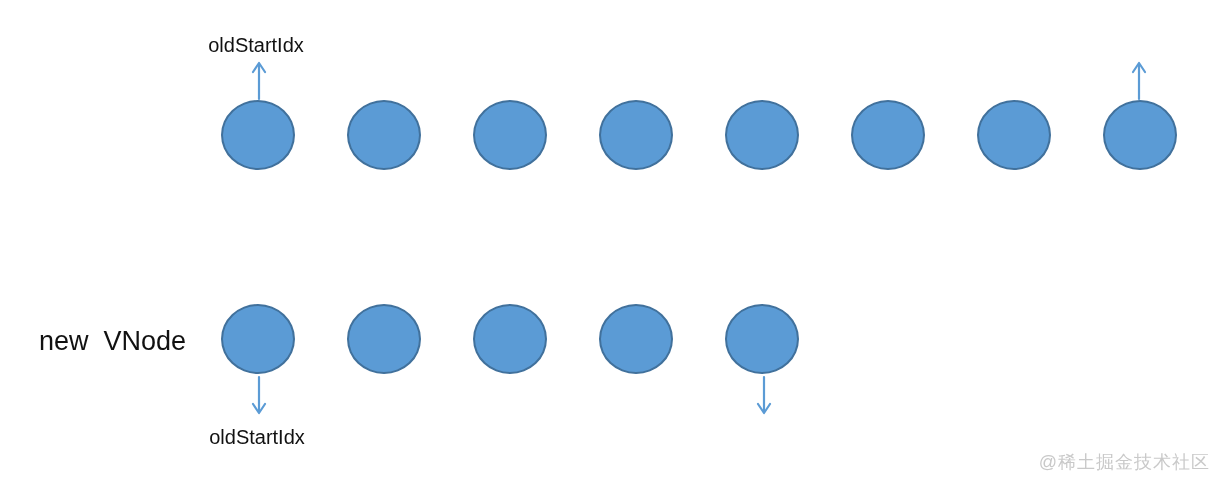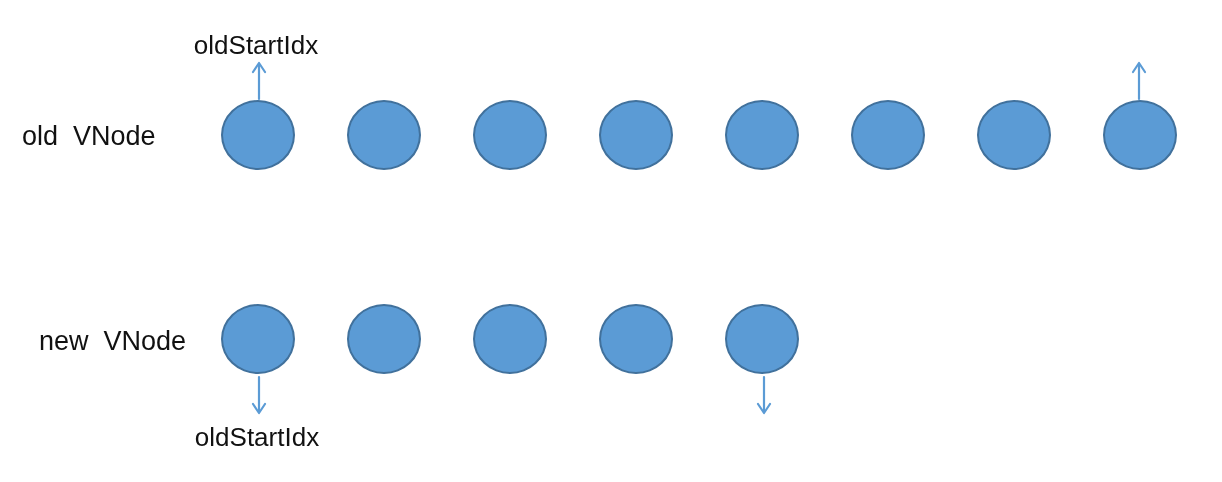--- a/index.html
+++ b/index.html
@@ -37,21 +37,21 @@
     width: 74px;
     height: 70px;
     border-radius: 50%;
     background: var(--node-fill, #5b9bd5);
     border: 2px solid var(--node-border, #41719c);
     box-sizing: border-box;
   }
 
   .ptr-label {
     position: absolute;
-    font-size: 26px;
+    font-size: 20px;
     color: var(--label-text, #111111);
     transform: translateX(-50%);
     white-space: nowrap;
     line-height: 28px;
   }
   #old-start-label { left: 256px; top: 31px; }
   #old-end-label   { left: 1130px; top: 31px; }
   #new-start-label { left: 257px; top: 423px; }
   #new-end-label   { left: 760px; top: 423px; }
 
@@ -108,34 +108,34 @@
       <polyline points="3,29 9,38 15,29"></polyline>
     </svg>
   </div>
   <div class="arrow" id="arrow-new-end">
     <svg width="18" height="40" viewBox="0 0 18 40">
       <line x1="9" y1="2" x2="9" y2="37"></line>
       <polyline points="3,29 9,38 15,29"></polyline>
     </svg>
   </div>
 
-  <div class="row-label" id="old-row-label">old  VNode</div>
   <div class="row-label" id="new-row-label">new  VNode</div>
 
   <div class="node-row" id="old-row">
       <div class="node"></div>
       <div class="node"></div>
       <div class="node"></div>
       <div class="node"></div>
       <div class="node"></div>
       <div class="node"></div>
       <div class="node"></div>
       <div class="node"></div>
     </div>
   <div class="node-row" id="new-row">
       <div class="node"></div>
       <div class="node"></div>
       <div class="node"></div>
       <div class="node"></div>
       <div class="node"></div>
     </div>
 
+  <div class="watermark">@稀土掘金技术社区</div>
 </div>
 
 </body></html>

